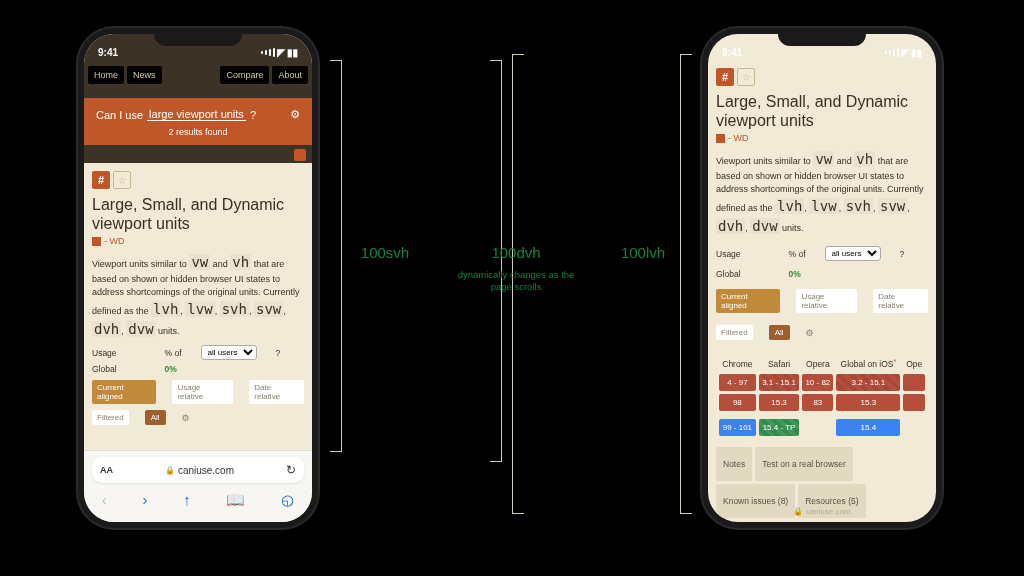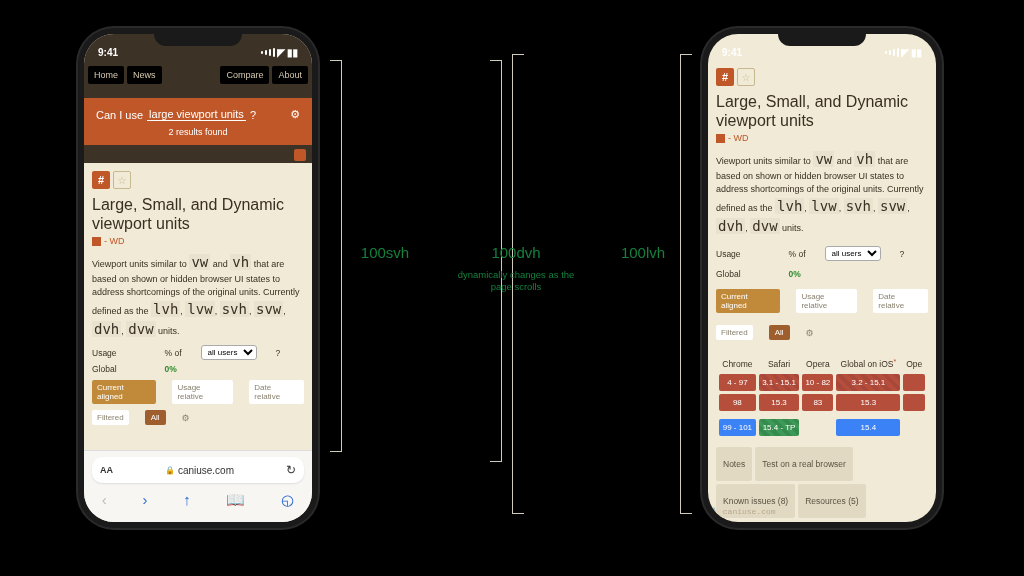--- a/index.html
+++ b/index.html
@@ -158,24 +158,23 @@
     align-items: center;
     color: #2d6bd6;
     font-size: 15px;
     padding-bottom: 6px;
   }
   .tab-icons span:first-child { color: #bbb; }
   
   .mini-url {
     position: absolute;
     bottom: 6px; left: 0; right: 0;
-    text-align: left;
+    text-align: center;
     font-size: 8px;
     color: #b8aa8e;
-    font-family: Liberation Mono, monospace;
   }
 
   .support-table { margin-top: 8px; border-spacing: 3px; font-size: 8.5px; border-collapse: separate; width: 100%; }
   .support-table th { font-weight: 400; font-size: 8.5px; color: #3a2f23; padding: 2px; }
   .support-table td { text-align: center; padding: 4px 2px; color: #fff; border-radius: 2px; font-size: 8px; }
   .red { background: #b64e3c; }
   .grn { background: #3b82f6; }
   .redh { background: repeating-linear-gradient(45deg,#b64e3c,#b64e3c 4px,#a8473a 4px,#a8473a 8px); }
   .grnh { background: repeating-linear-gradient(45deg,#3c9a56,#3c9a56 4px,#358a4d 4px,#358a4d 8px); }
   .gap-row td { background: transparent; height: 2px; padding: 0; }

